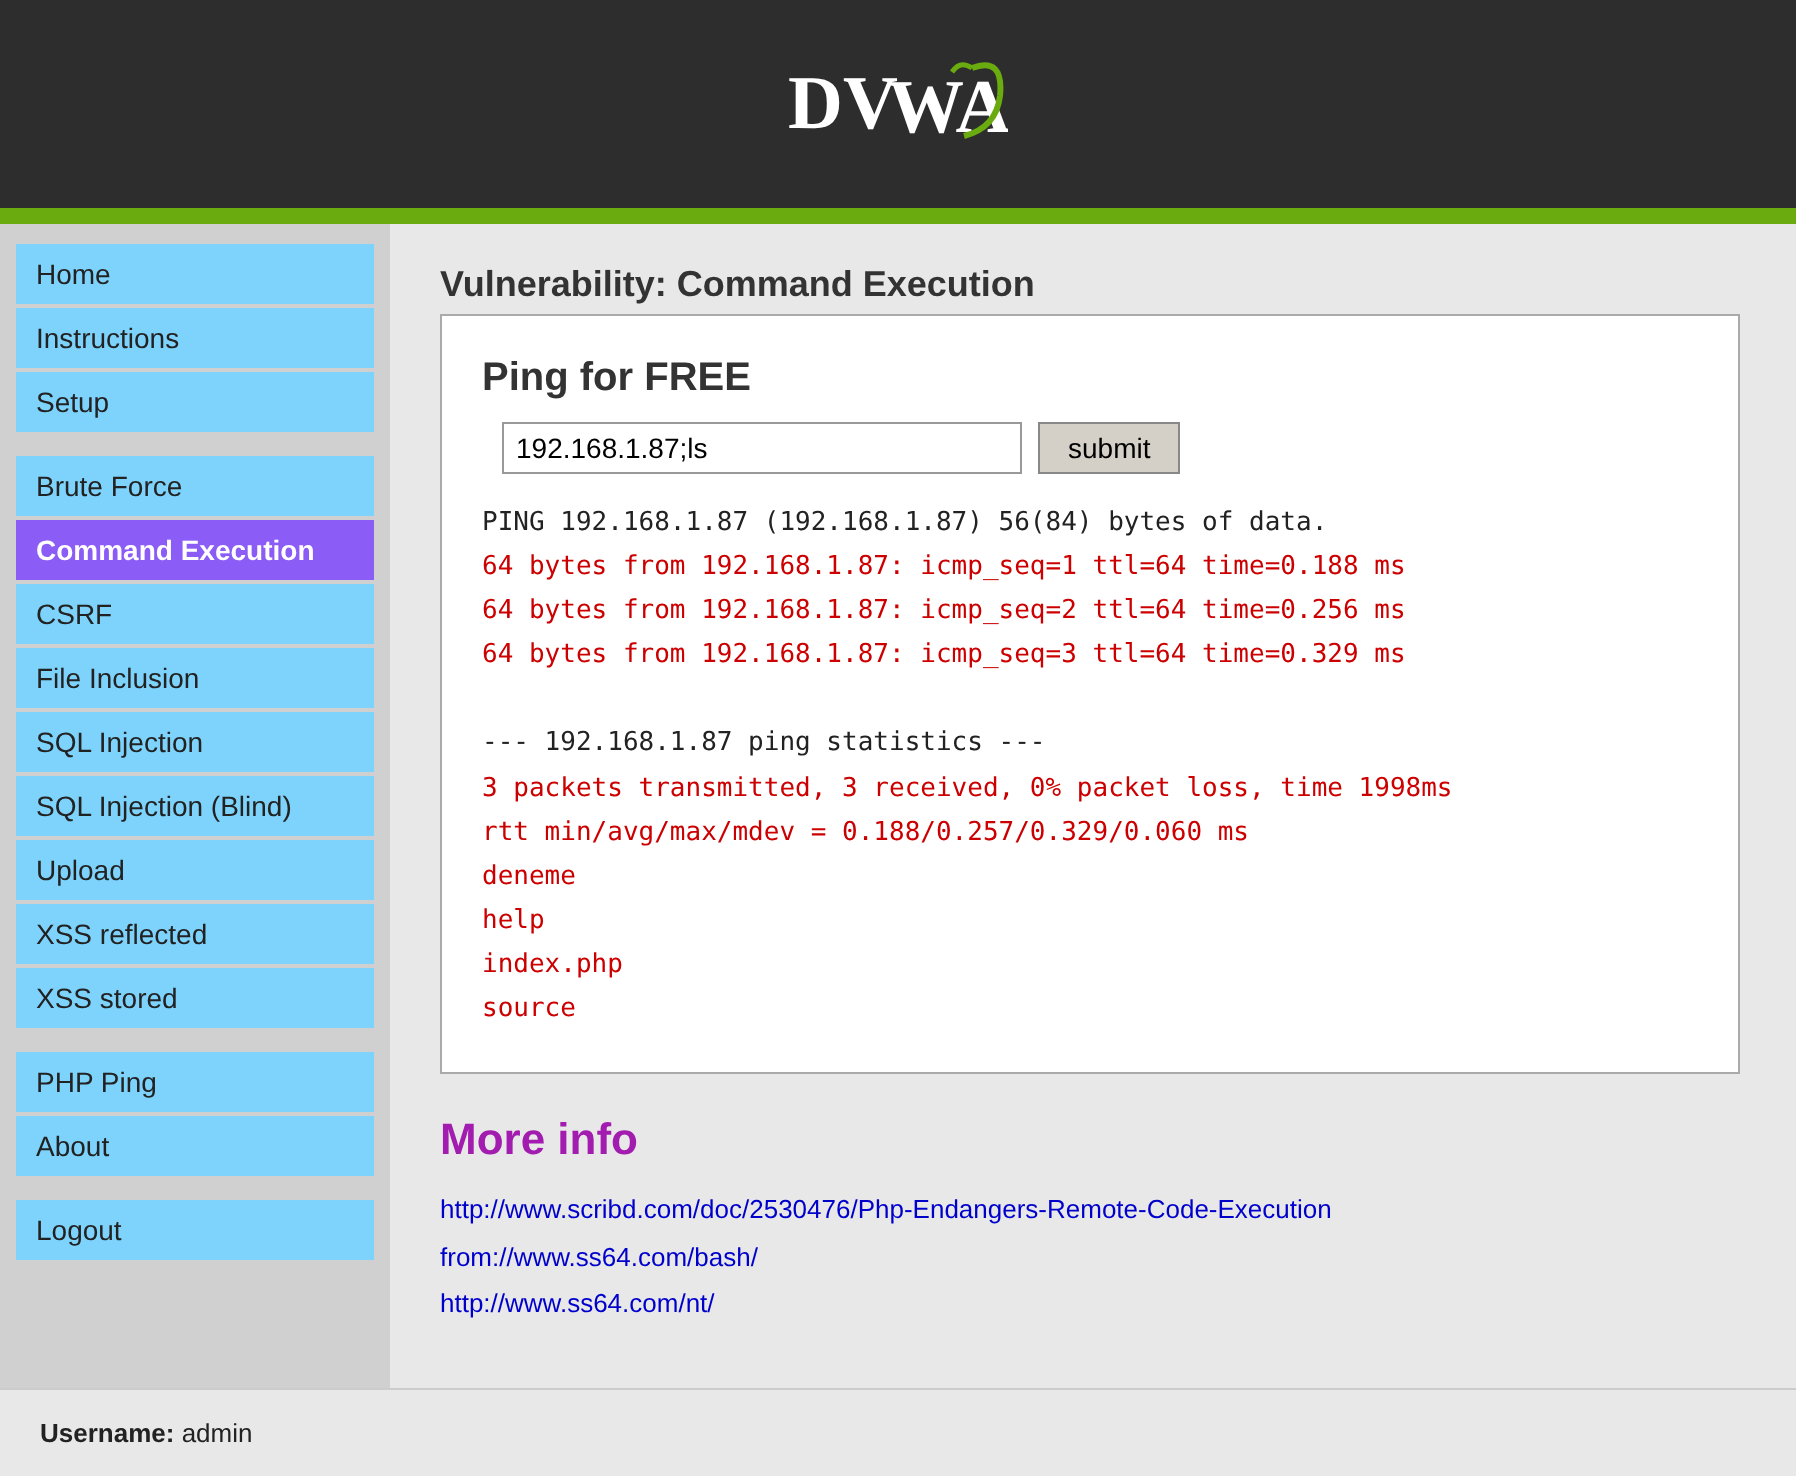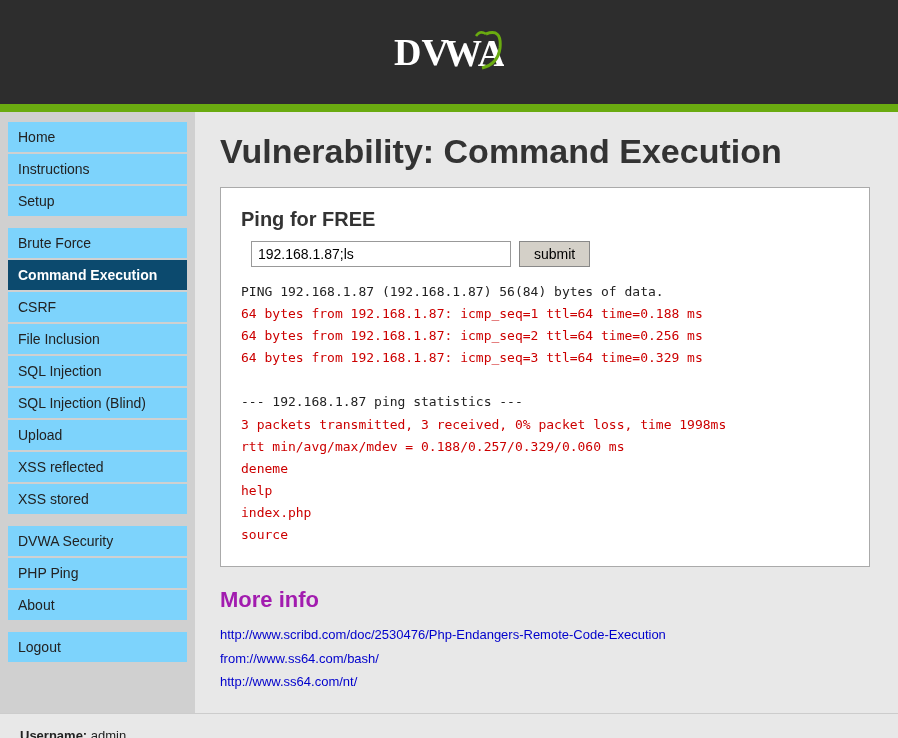--- a/index.html
+++ b/index.html
@@ -44,35 +44,35 @@
       padding: 7px 10px;
       margin-bottom: 2px;
       background: #7dd3fc;
       color: #222;
       text-decoration: none;
       font-size: 14px;
       cursor: pointer;
       border: none;
       text-align: left;
     }
-    .sidebar-item.active { background: #0c4a6e; color: white; font-weight: bold; }
+    .sidebar-item.active { background: #8b5cf6; color: white; font-weight: bold; }
     .sidebar-divider { height: 10px; }
 
     
     #content {
       flex: 1;
       padding: 20px 25px;
       background: #e8e8e8;
     }
 
     h1.page-title {
-      font-size: 34px;
+      font-size: 18px;
       font-weight: bold;
       color: #333;
-      margin-bottom: 16px;
+      margin-bottom: 4px;
     }
 
     
     .ping-box {
       background: white;
       border: 1px solid #aaa;
       padding: 20px;
       max-width: 650px;
       margin-bottom: 20px;
     }
@@ -174,21 +174,20 @@
     <a class="sidebar-item">CSRF</a>
     <a class="sidebar-item">File Inclusion</a>
     <a class="sidebar-item">SQL Injection</a>
     <a class="sidebar-item">SQL Injection (Blind)</a>
     <a class="sidebar-item">Upload</a>
     <a class="sidebar-item">XSS reflected</a>
     <a class="sidebar-item">XSS stored</a>
 
     <div class="sidebar-divider"></div>
 
-    <a class="sidebar-item">DVWA Security</a>
     <a class="sidebar-item">PHP Ping</a>
     <a class="sidebar-item">About</a>
 
     <div class="sidebar-divider"></div>
 
     <a class="sidebar-item">Logout</a>
   </div>
 
   <div id="content">
 

